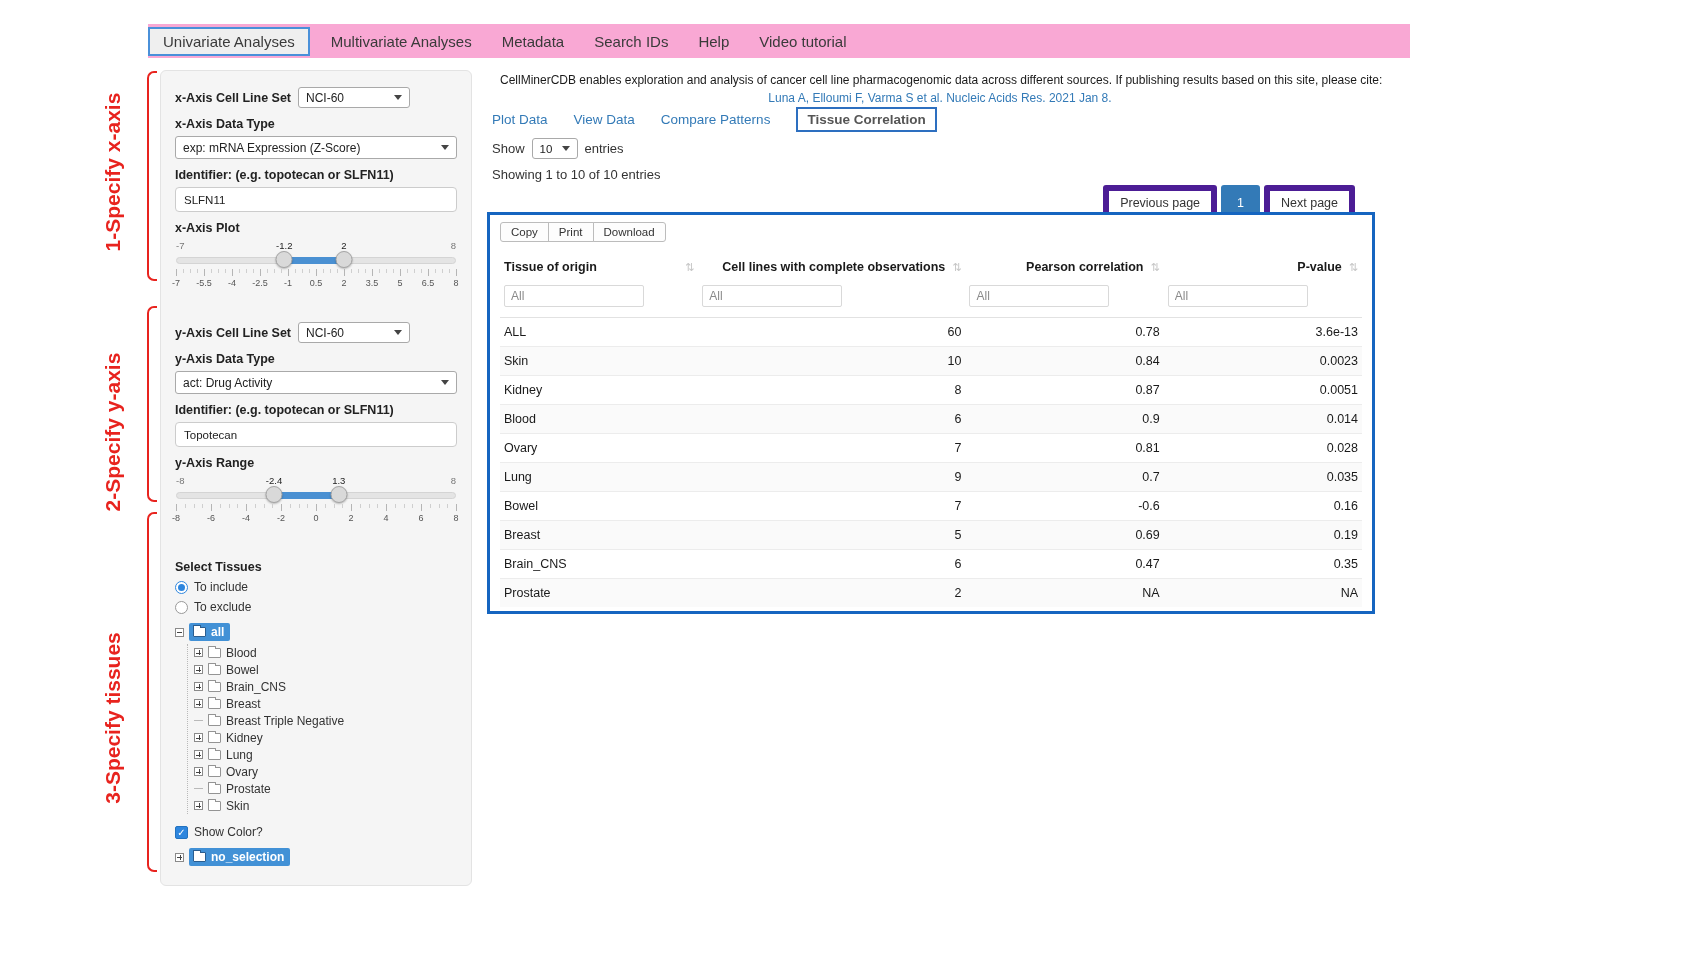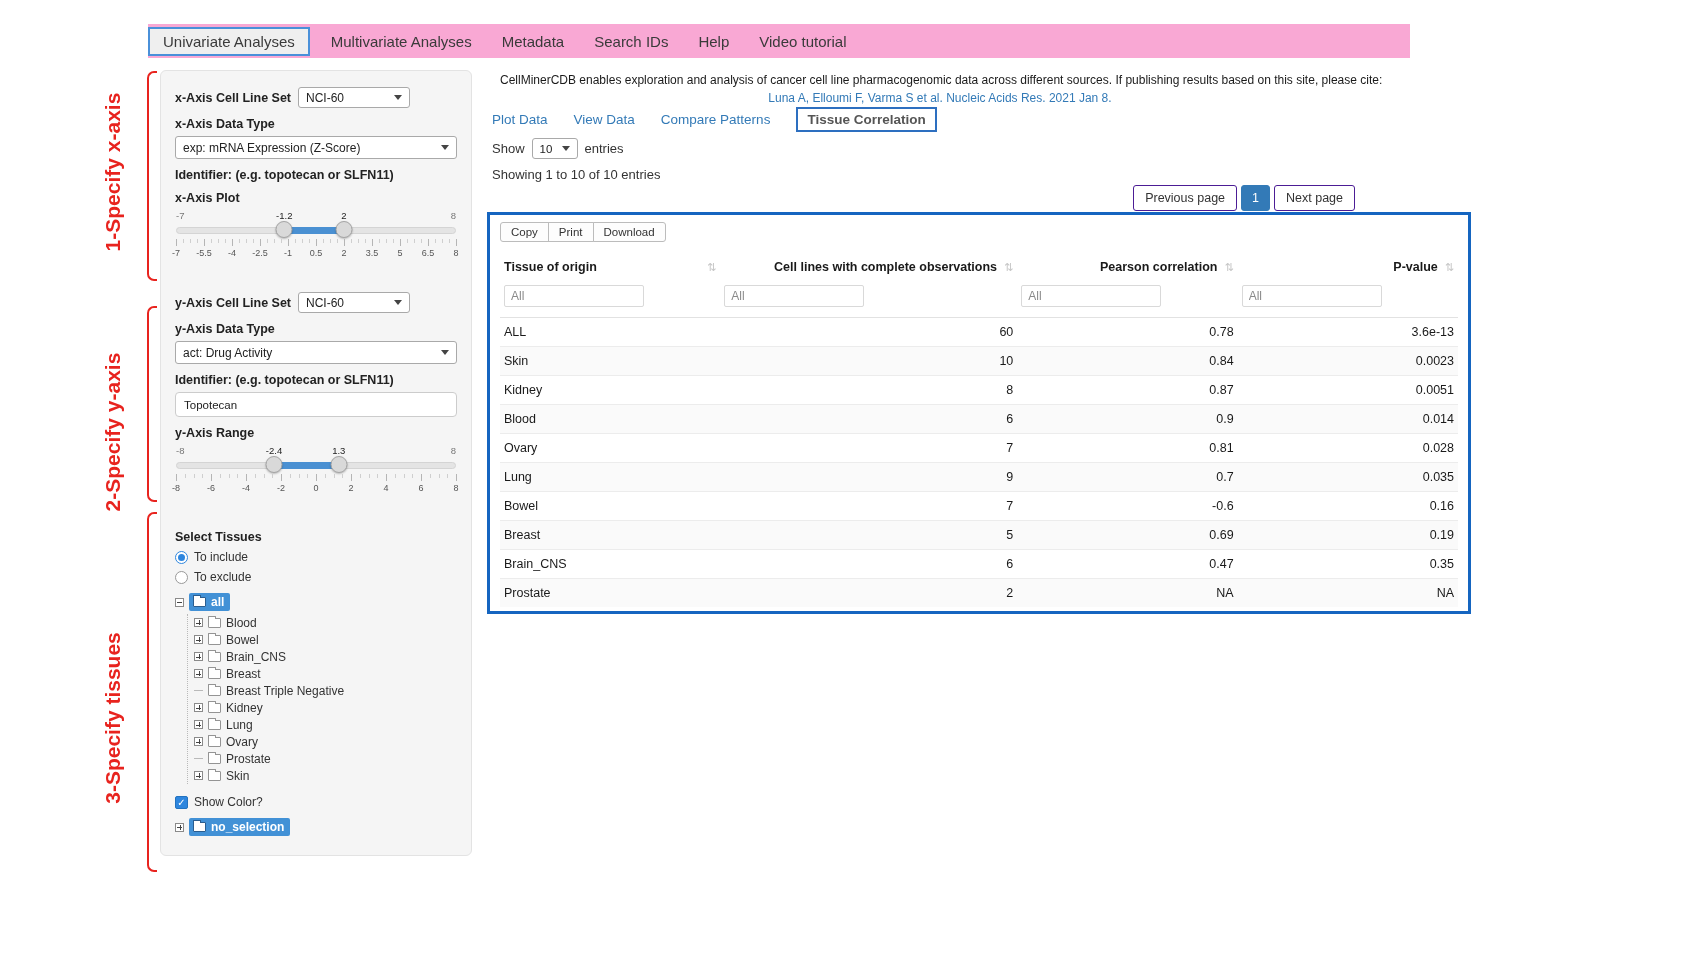--- a/index.html
+++ b/index.html
@@ -90,26 +90,26 @@
     color:#337ab7; white-space:nowrap; cursor:pointer; }
   .main-tabs { position:absolute; left:492px; top:107px; display:flex; align-items:center; gap:26px;
     font-size:13.5px; }
   .mtab { color:#337ab7; cursor:pointer; white-space:nowrap; }
   .mtab.active { color:#555; border:2px solid #2d6fc0; padding:3px 9px; background:#fff;font-weight:bold; }
   .show-entries { position:absolute; left:492px; top:138px; display:flex; align-items:center; gap:7px;
     font-size:13px; color:#333; }
   .showing-text { position:absolute; left:492px; top:167px; font-size:13px; color:#333; }
   .pagination { position:absolute; top:185px; right:345px; display:flex; align-items:center; gap:4px;
     font-size:12.5px; }
-  .page-btn { border:1px solid #4c1d95; background:#fff; color:#333; padding:5px 11px; border-radius:3px;
+  .page-btn { border:6px solid #4c1d95; background:#fff; color:#333; padding:5px 11px; border-radius:3px;
     cursor:pointer; white-space:nowrap; }
   .page-btn.active { background:#337ab7; border-color:#337ab7; color:#fff; padding:5px 10px; }
 
   
-  .table-wrap { position:absolute; left:487px; top:212px; width:984px; border:3px solid #1565c0;
+  .table-wrap { position:absolute; left:487px; top:212px; width:888px; border:3px solid #1565c0;
     background:#fff; padding:7px 10px 4px; }
   .btn-group { display:flex; margin-bottom:9px; }
   .dt-btn { border:1px solid #bcbcbc; background:#fdfdfd; padding:3px 10px; font-size:11.5px;
     color:#333; margin-right:-1px; cursor:pointer; }
   .dt-btn:first-child { border-radius:3px 0 0 3px; }
   .dt-btn:last-child { border-radius:0 3px 3px 0; }
   table.data-table { width:100%; border-collapse:collapse; font-size:12.5px; color:#1a1a1a; table-layout:fixed; }
   th { font-weight:bold; padding:9px 4px; font-size:12.5px; }
   .th-inner { display:flex; align-items:center; }
   th.left .th-inner { justify-content:space-between; }
@@ -153,20 +153,21 @@
     </div>
   </div>
 
   <label class="blabel">x-Axis Data Type</label>
   <div class="fake-select full">
     <span>exp: mRNA Expression (Z-Score)</span>
     <span class="caret"></span>
   </div>
 
   <label class="blabel">Identifier: (e.g. topotecan or SLFN11)</label>
+  <input class="text-input" value="SLFN11" style="">
 
   <label class="blabel">x-Axis Plot</label>
   <div class="slider-box">
       <div class="sl-endlabel sl-min">-7</div>
       <div class="sl-endlabel sl-max">8</div>
       <div class="sl-handle-label" style="left: 38.6667%;">-1.2</div>
       <div class="sl-handle-label" style="left: 60%;">2</div>
       <div class="sl-track"></div>
       <div class="sl-fill" style="left: 38.6667%; width: 21.3333%;"></div>
       <div class="sl-handle" style="left: 38.6667%;"></div>

